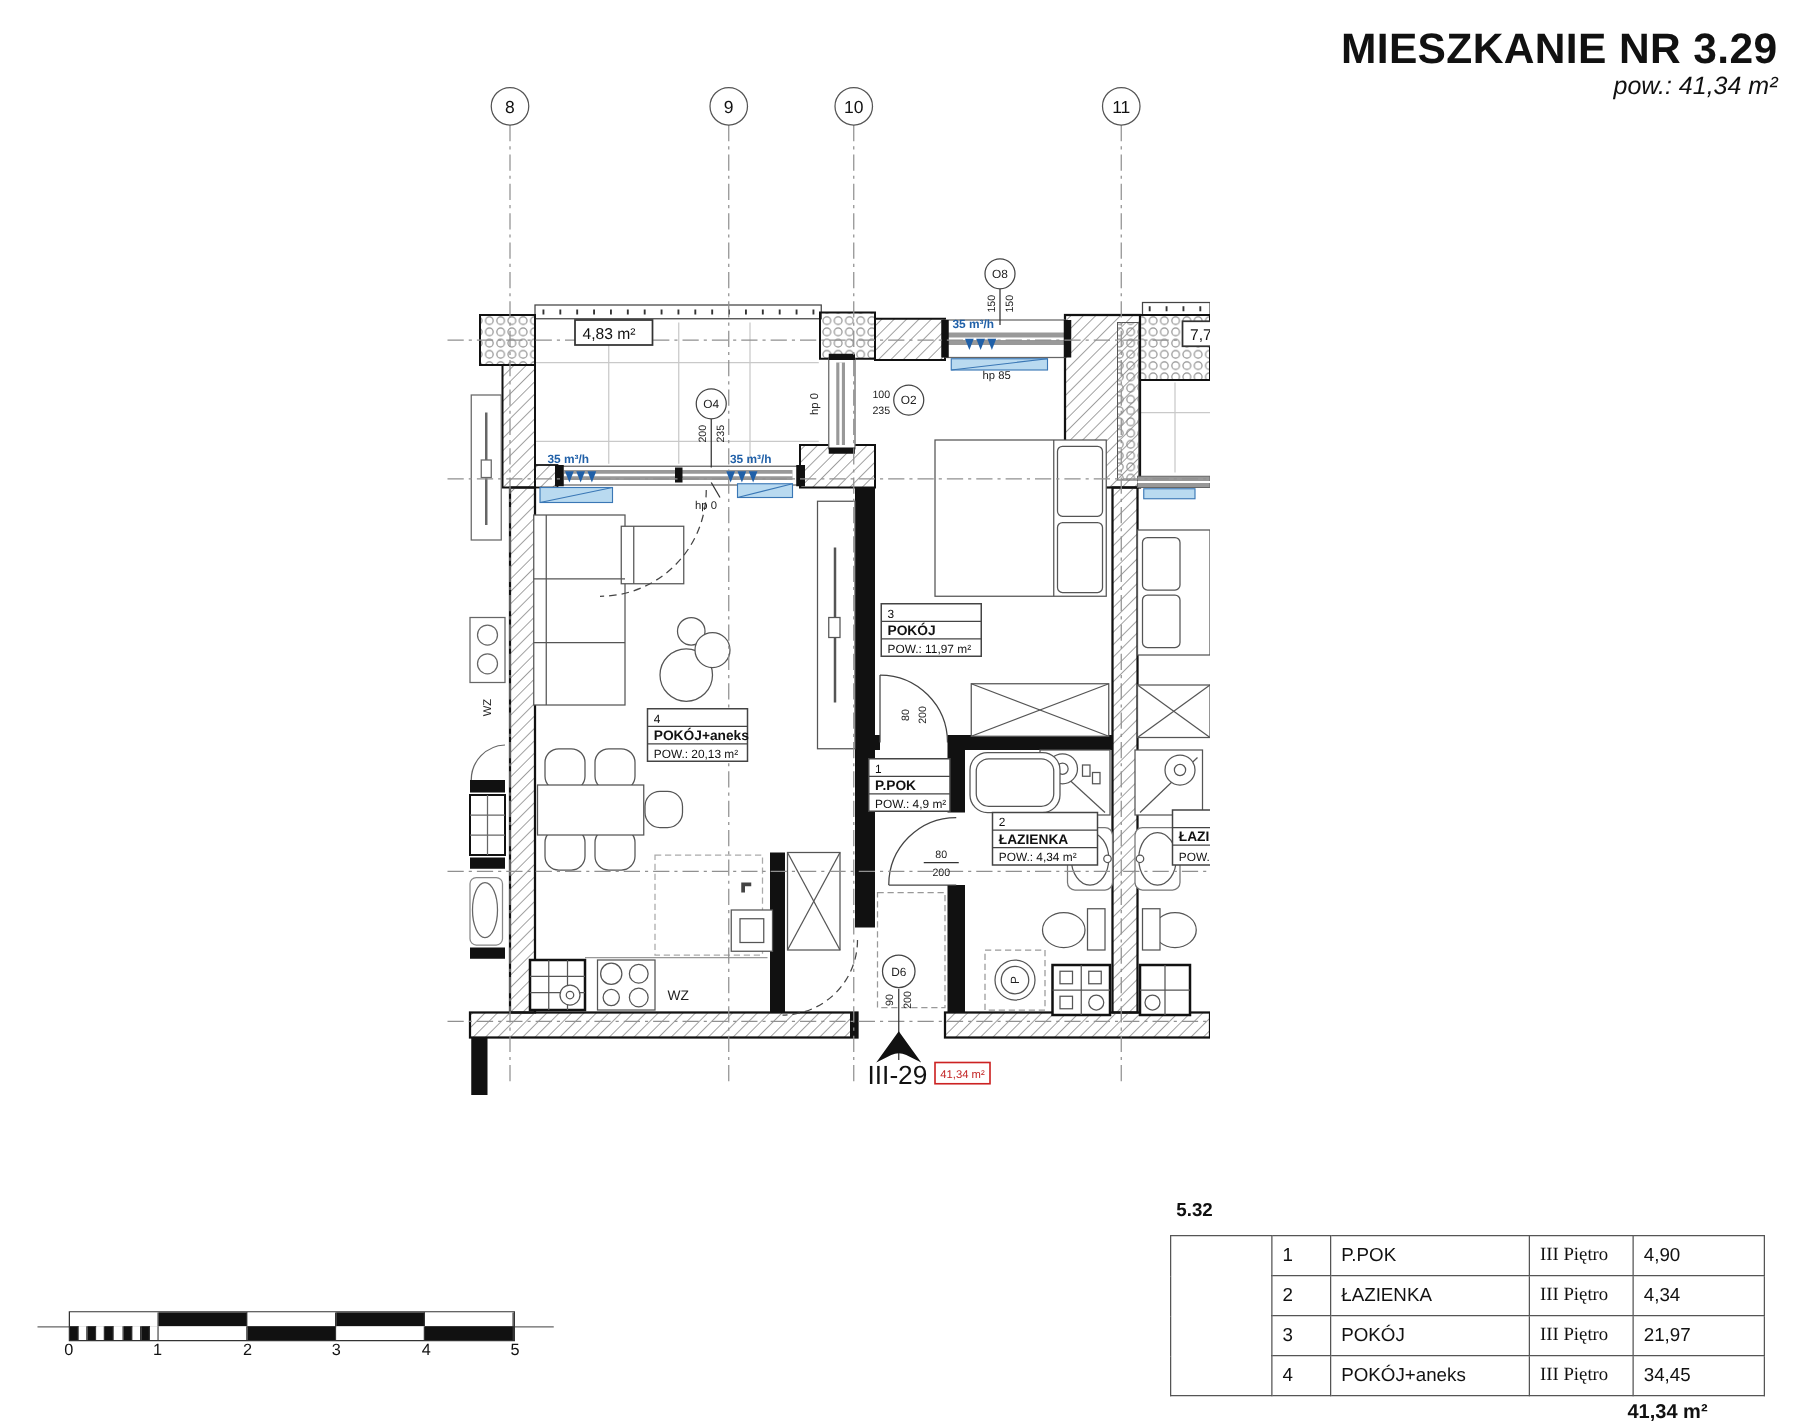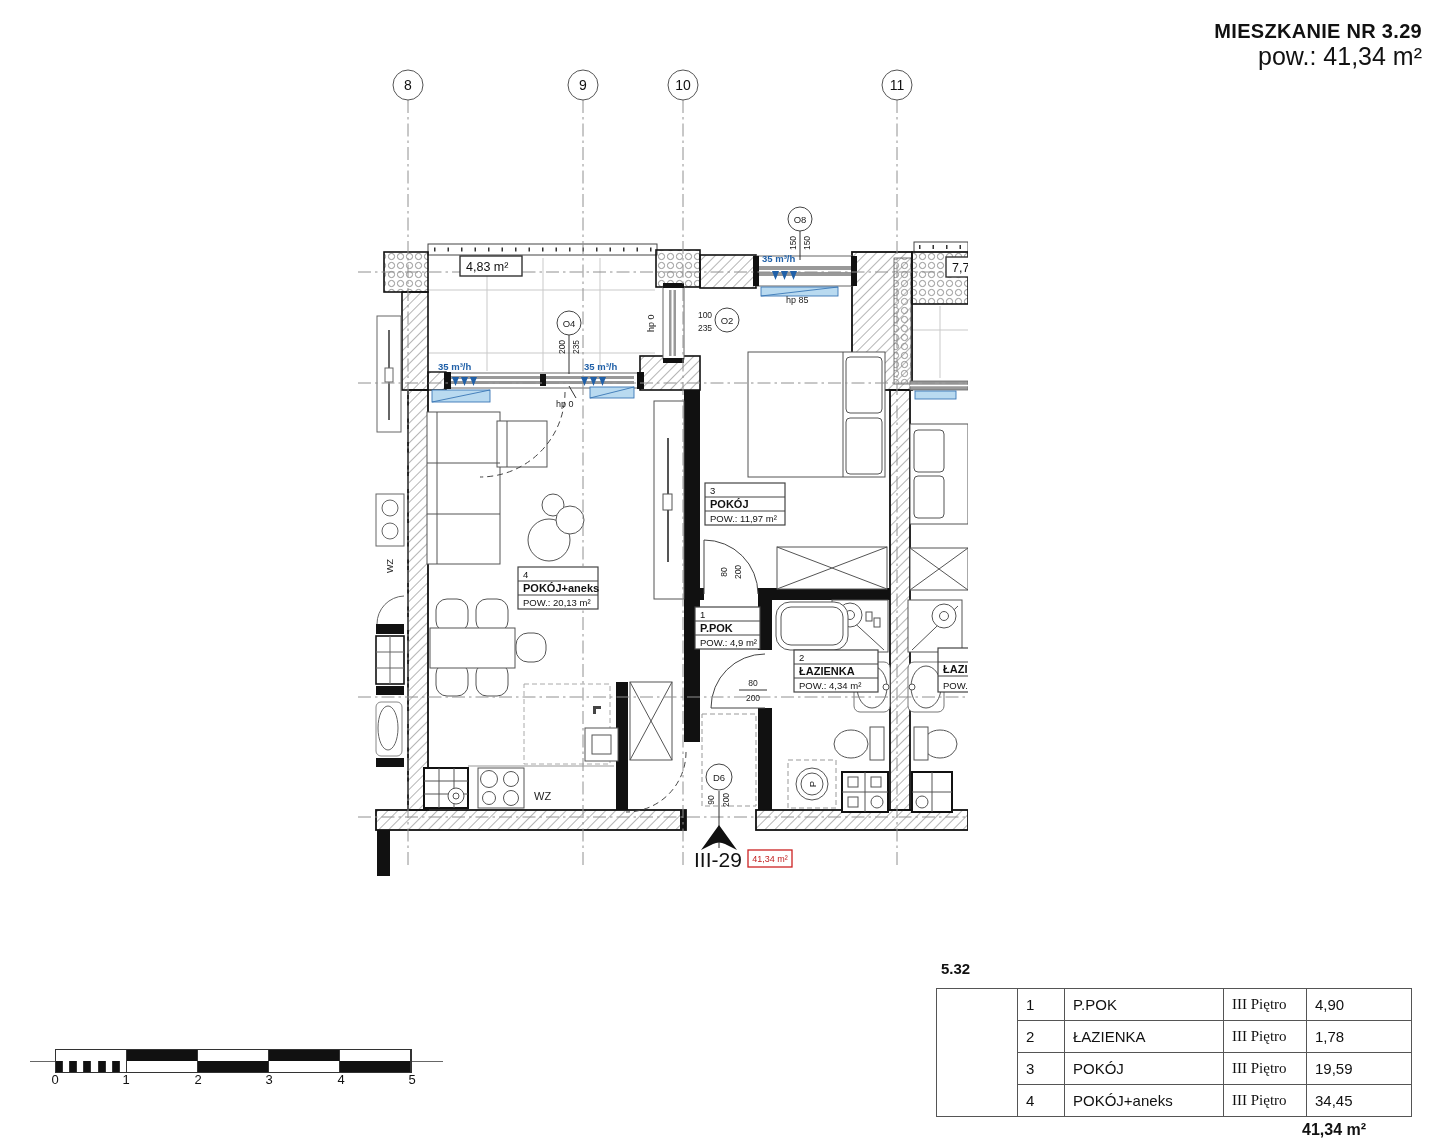--- a/index.html
+++ b/index.html
@@ -1,22 +1,22 @@
 <!DOCTYPE html>
 <html><head>
 <meta charset="utf-8">
 <style>
   html,body{margin:0;padding:0;background:#fff;}
   #stage{position:relative;width:1440px;height:1141px;background:#fff;overflow:hidden;
          font-family:"Liberation Sans",sans-serif;color:#111;}
   .abs{position:absolute;}
   
   #hdr{right:18px;top:20px;text-align:right;line-height:1.12;}
-  #hdr .t1{font-size:20px;font-weight:bold;letter-spacing:.3px;}
-  #hdr .t2{font-size:25px;font-weight:normal;}
+  #hdr .t1{font-size:34px;font-weight:bold;letter-spacing:.3px;}
+  #hdr .t2{font-size:20px;font-weight:normal;font-style:italic;}
   
   #tblcap{left:941px;top:960px;font-size:15px;font-weight:bold;}
   table.sum{position:absolute;left:936px;top:988px;border-collapse:collapse;font-size:15px;}
   table.sum td{border:1px solid #555;padding:3px 8px;height:25px;white-space:nowrap;}
   td.thumb{width:64px;}
   td.c-num{width:30px;}
   td.c-name{width:142px;}
   td.c-floor{width:66px;font-family:Liberation Serif, serif;}
   td.c-area{width:88px;}
   #tot{left:1302px;top:1121px;font-size:16px;font-weight:bold;}
@@ -427,27 +427,27 @@
       <td class="thumb" rowspan="4"></td>
       <td class="c-num">1</td>
       <td class="c-name">P.POK</td>
       <td class="c-floor">III Piętro</td>
       <td class="c-area">4,90</td>
     </tr>
     <tr>
       <td class="c-num">2</td>
       <td class="c-name">ŁAZIENKA</td>
       <td class="c-floor">III Piętro</td>
-      <td class="c-area">1,78</td>
+      <td class="c-area">4,34</td>
     </tr>
     <tr>
       <td class="c-num">3</td>
       <td class="c-name">POKÓJ</td>
       <td class="c-floor">III Piętro</td>
-      <td class="c-area">19,59</td>
+      <td class="c-area">21,97</td>
     </tr>
     <tr>
       <td class="c-num">4</td>
       <td class="c-name">POKÓJ+aneks</td>
       <td class="c-floor">III Piętro</td>
       <td class="c-area">34,45</td>
     </tr>
   </tbody>
     </table>
   <div id="tot" class="abs">41,34 m²</div>

